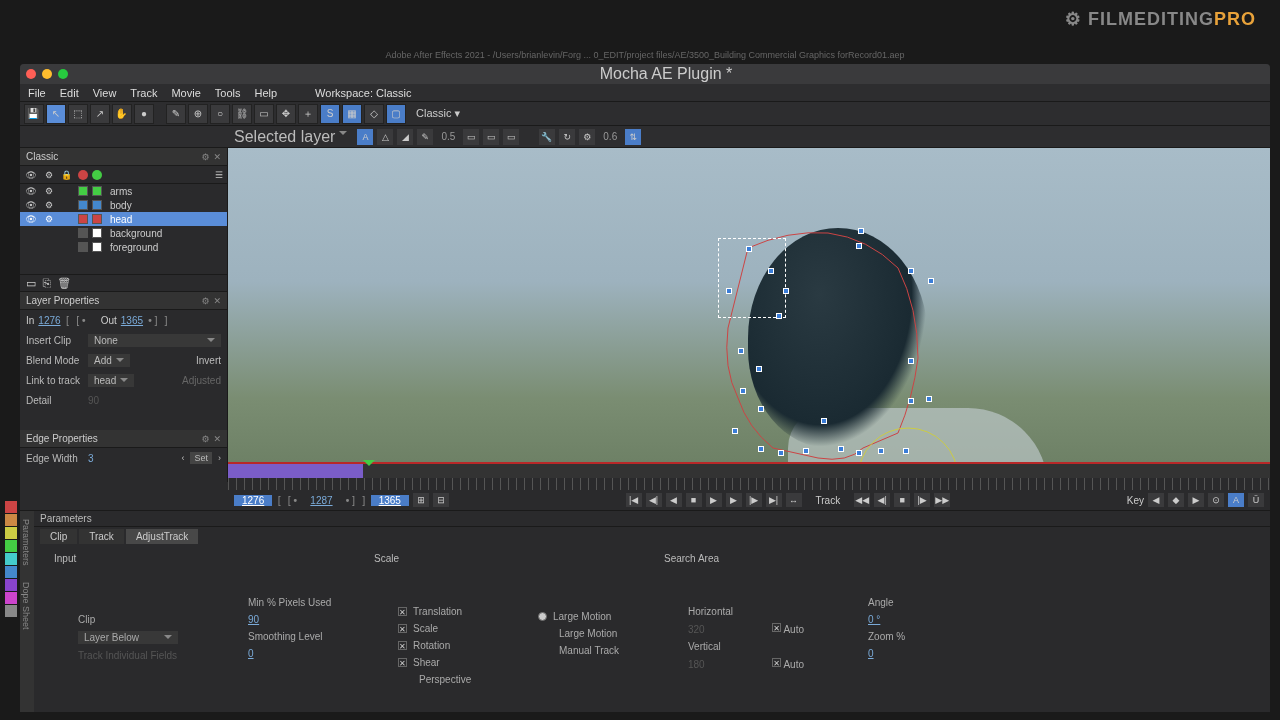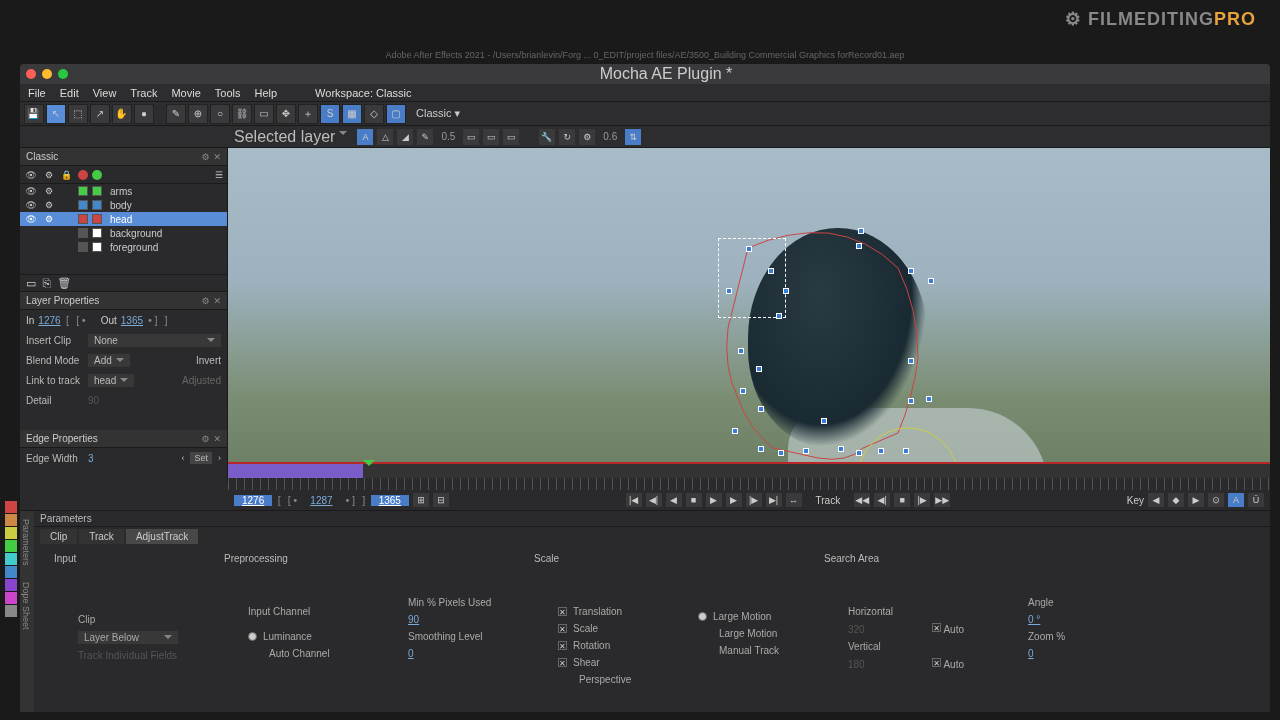--- a/index.html
+++ b/index.html
@@ -403,34 +403,20 @@
           <div style="height:38px"></div>
           <div class="pfield">Clip</div>
           <div class="pfield">
               <span class="prop-dd" style="width:100px">
                 <span>Layer Below</span>
                 <span class="ddarrow" style="margin-left:auto"></span>
               </span>
             </div>
           <div class="pfield" style="color:#555">Track Individual Fields</div>
         </div>
-        <div class="pcol" style="width:120px">
-          <h4>Preprocessing</h4>
-          <div style="height:30px"></div>
-          <div class="pfield">Input Channel</div>
-          <div style="height:8px"></div>
-          <div class="pfield">
-              <span class="radio on"></span>
-              <span>Luminance</span>
-            </div>
-          <div class="pfield">
-              <span style="width:15px"></span>
-              <span>Auto Channel</span>
-            </div>
-        </div>
         <div class="pcol" style="width:110px">
           <div style="height:44px"></div>
           <div class="pfield">Min % Pixels Used</div>
           <div class="pfield">
               <span class="num-input">90</span>
             </div>
           <div class="pfield">Smoothing Level</div>
           <div class="pfield">
               <span class="num-input">0</span>
             </div>

